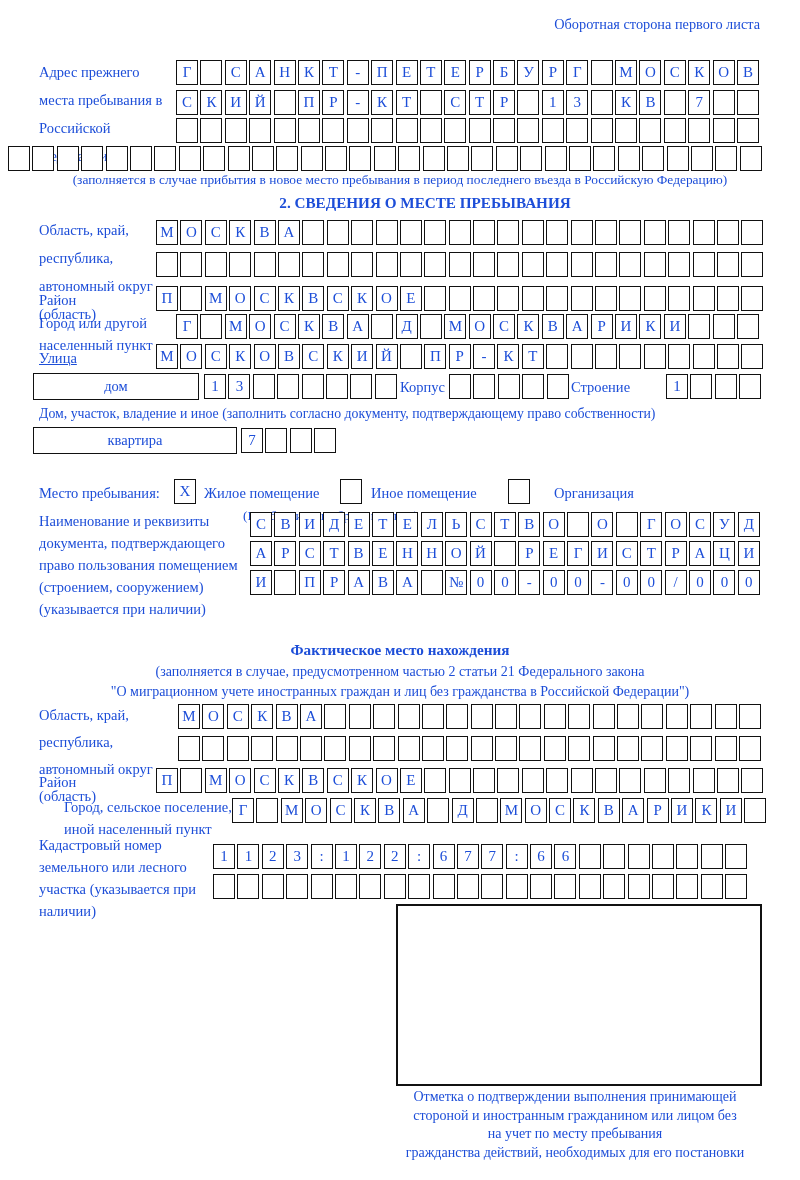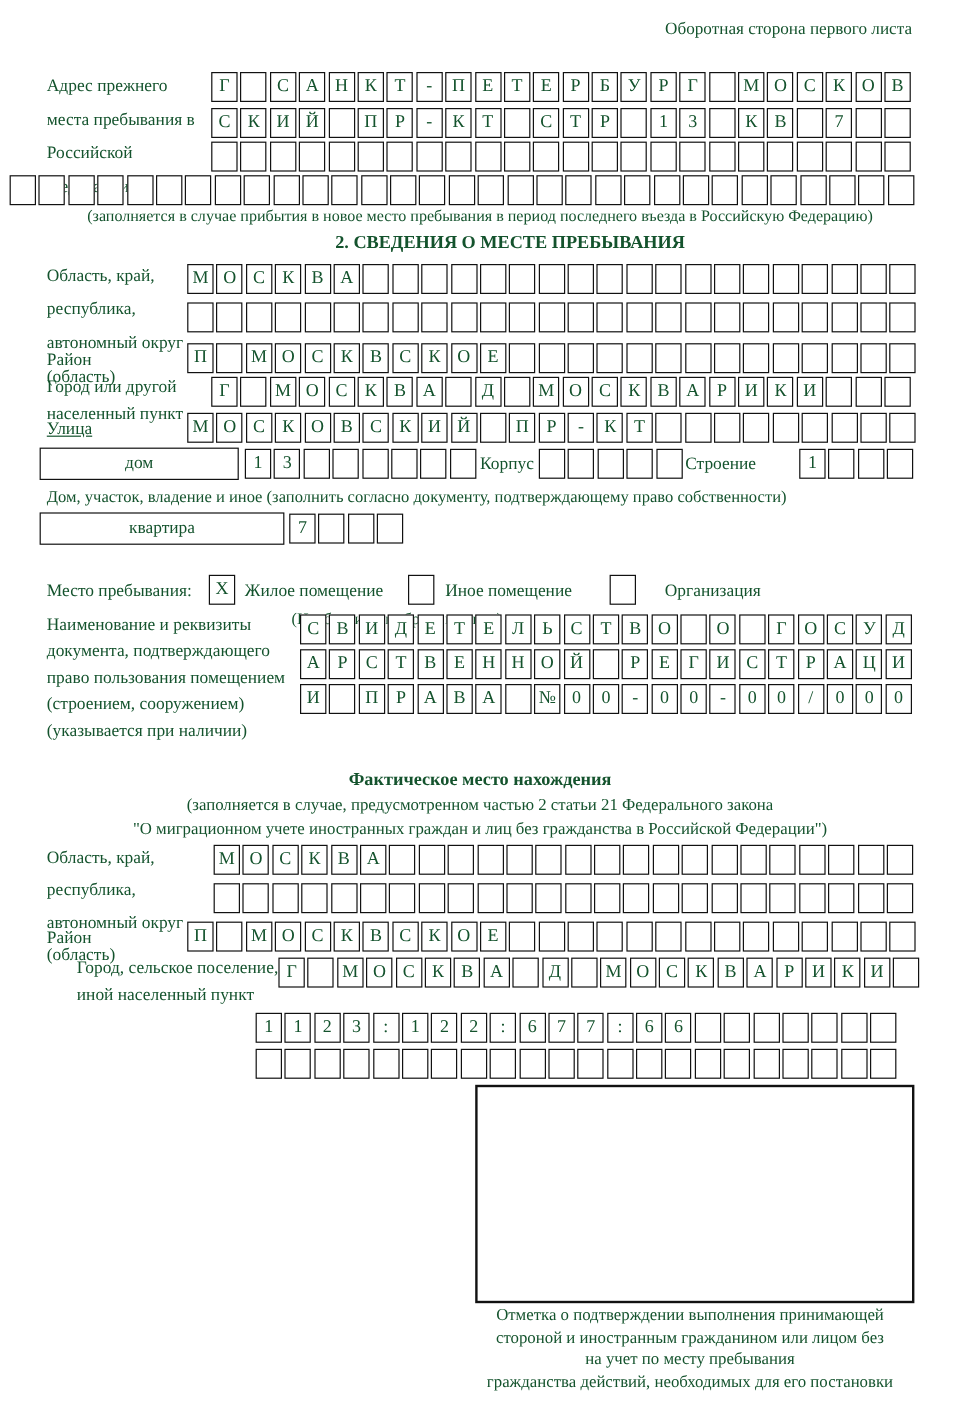--- a/index.html
+++ b/index.html
@@ -1,17 +1,17 @@
 <!DOCTYPE html>
 <html><head>
 <meta charset="utf-8">
 <style>
   html,body{margin:0;padding:0;background:#fff;}
   .page{position:relative;width:800px;height:1180px;background:#fff;overflow:hidden;
-        font-family:"Liberation Serif",serif;color:#14532d;}
+        font-family:"Liberation Serif",serif;color:#1d4ed8;}
   .abs{position:absolute;}
   .lbl{position:absolute;font-size:14.5px;line-height:21px;}
   .lh28{line-height:28px;}
   .lh27{line-height:27px;}
   .lh22{line-height:22px;}
   .note{position:absolute;font-size:13.4px;}
   .center{left:0;width:100%;text-align:center;}
   .title{position:absolute;font-weight:bold;font-size:15.2px;}
   .cellrow{position:absolute;display:flex;gap:2.4px;}
   .cell{box-sizing:border-box;flex:0 0 22px;width:22px;height:25px;border:1.6px solid #111;
@@ -512,20 +512,21 @@
       <span class="cell">К</span>
       <span class="cell">В</span>
       <span class="cell">А</span>
       <span class="cell">Р</span>
       <span class="cell">И</span>
       <span class="cell">К</span>
       <span class="cell">И</span>
       <span class="cell"></span>
     </div>
 
+  <div class="lbl lh22" style="left:39px;top:834px;width:165px;">Кадастровый номер земельного или лесного участка (указывается при наличии)</div>
   <div class="cellrow" style="left:213px;top:844px;">
       <span class="cell">1</span>
       <span class="cell">1</span>
       <span class="cell">2</span>
       <span class="cell">3</span>
       <span class="cell">:</span>
       <span class="cell">1</span>
       <span class="cell">2</span>
       <span class="cell">2</span>
       <span class="cell">:</span>

